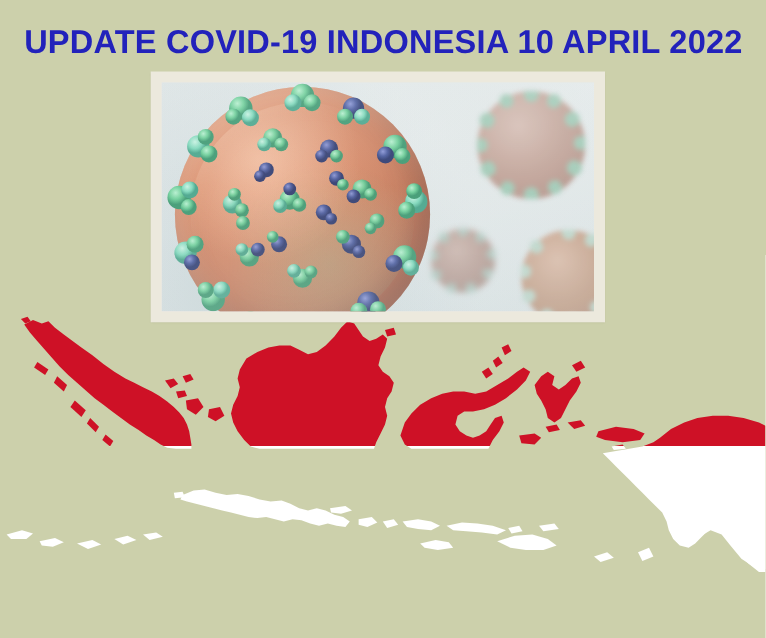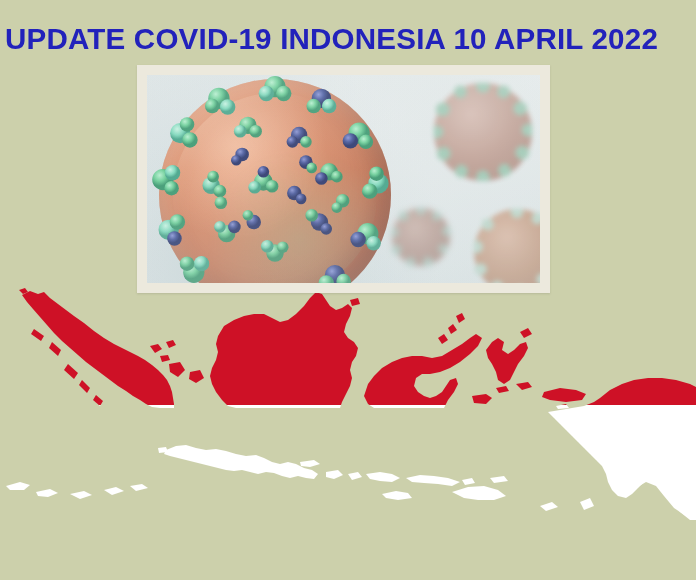--- a/index.html
+++ b/index.html
@@ -21,20 +21,21 @@
     background: #ccd0ab;
     overflow: hidden;
   }
 
   
   .title-bar {
     position: absolute;
     left: 0;
     top: 22px;
     width: 696px;
+    text-align: center;
     z-index: 6;
   }
   .title-text {
     display: inline-block;
     font-family: "Liberation Sans Narrow", "Liberation Sans", sans-serif;
     font-size: 30px;
     line-height: 34px;
     font-weight: bold;
     color: #2222bb;
     letter-spacing: 0.2px;

